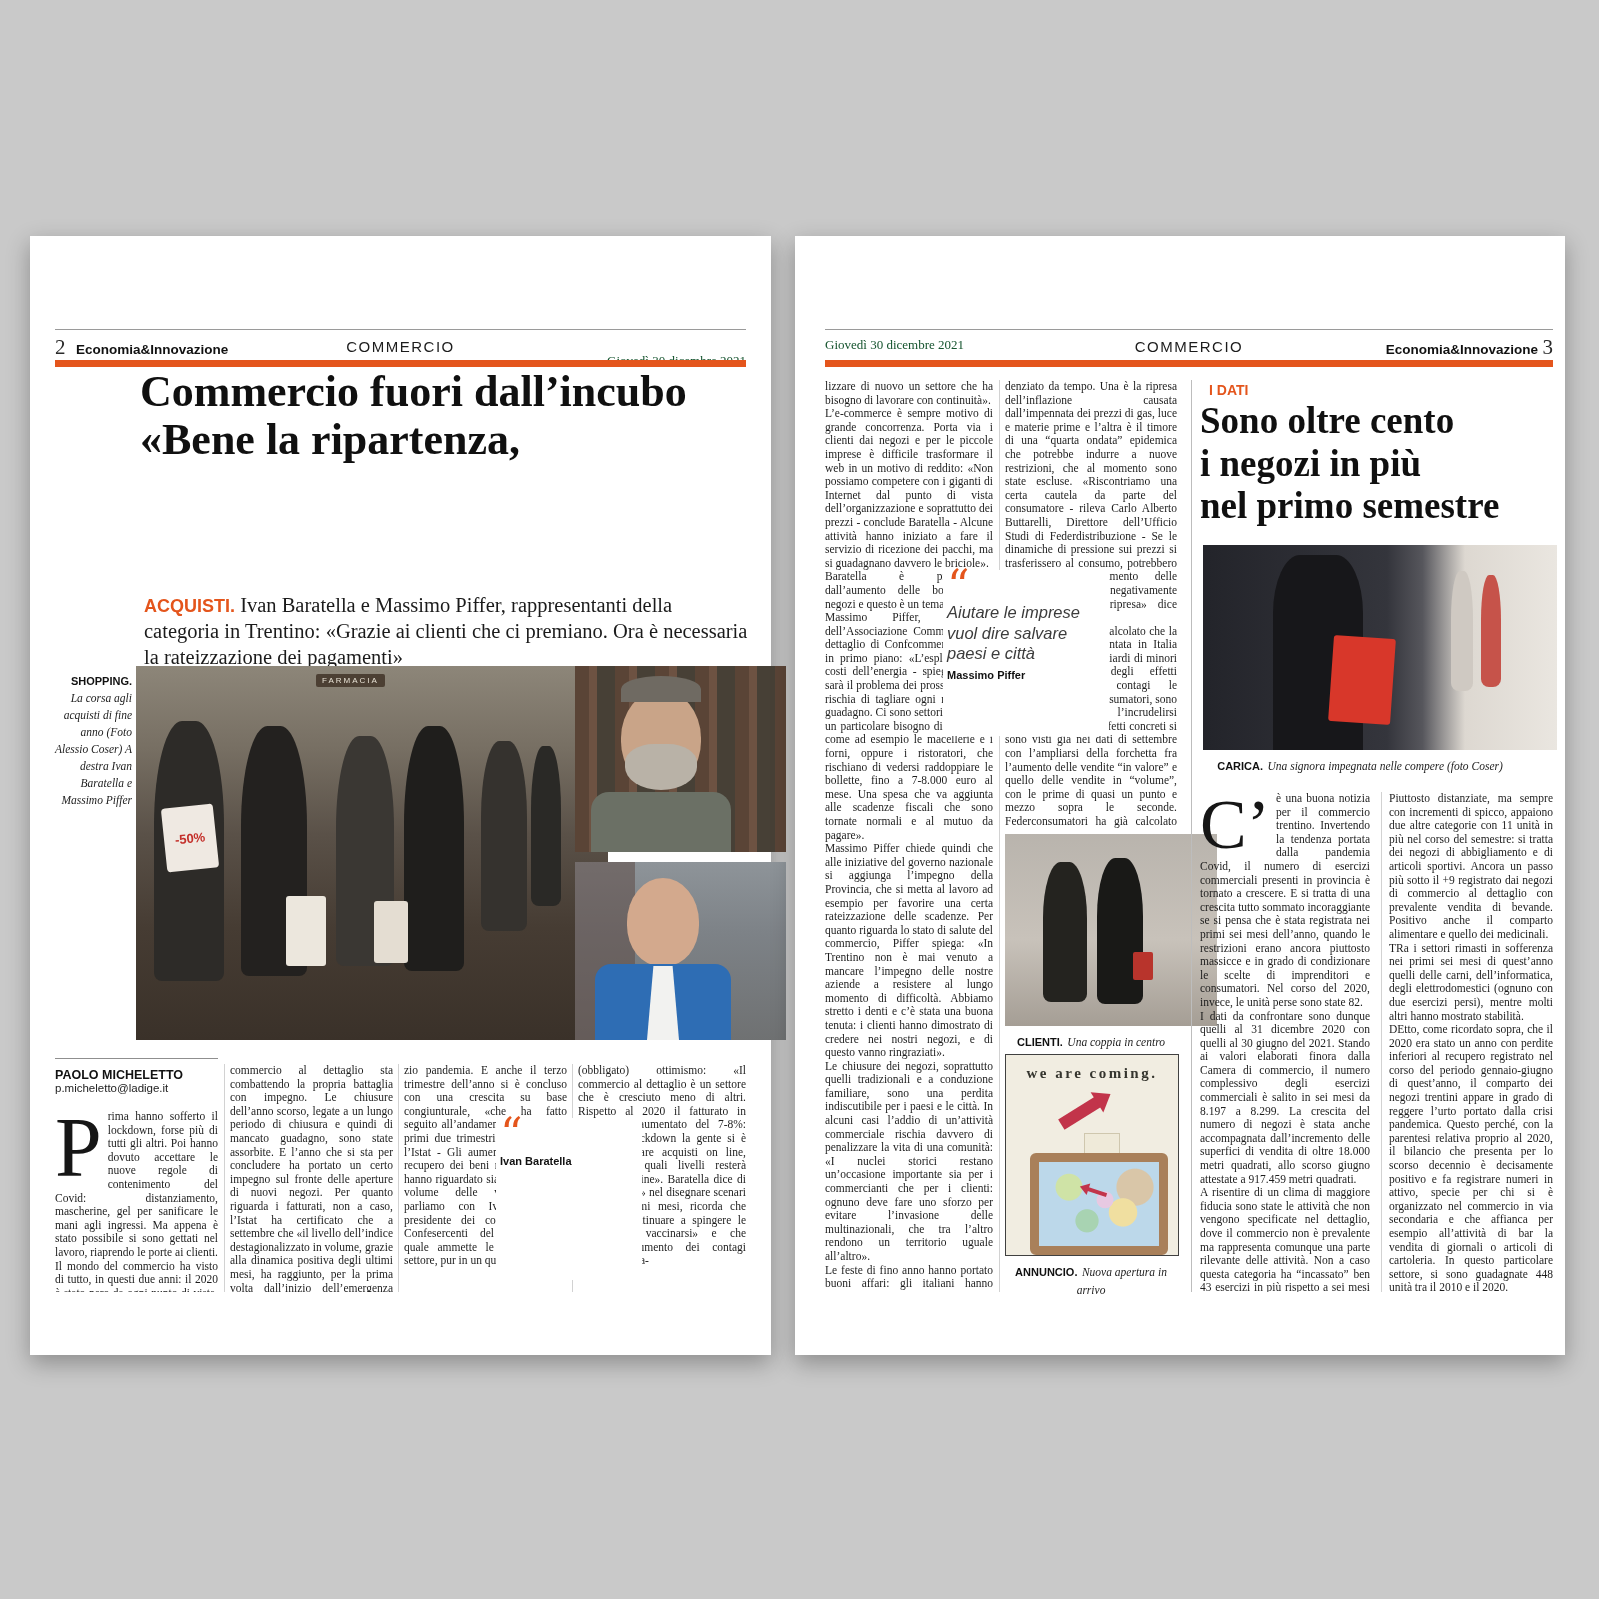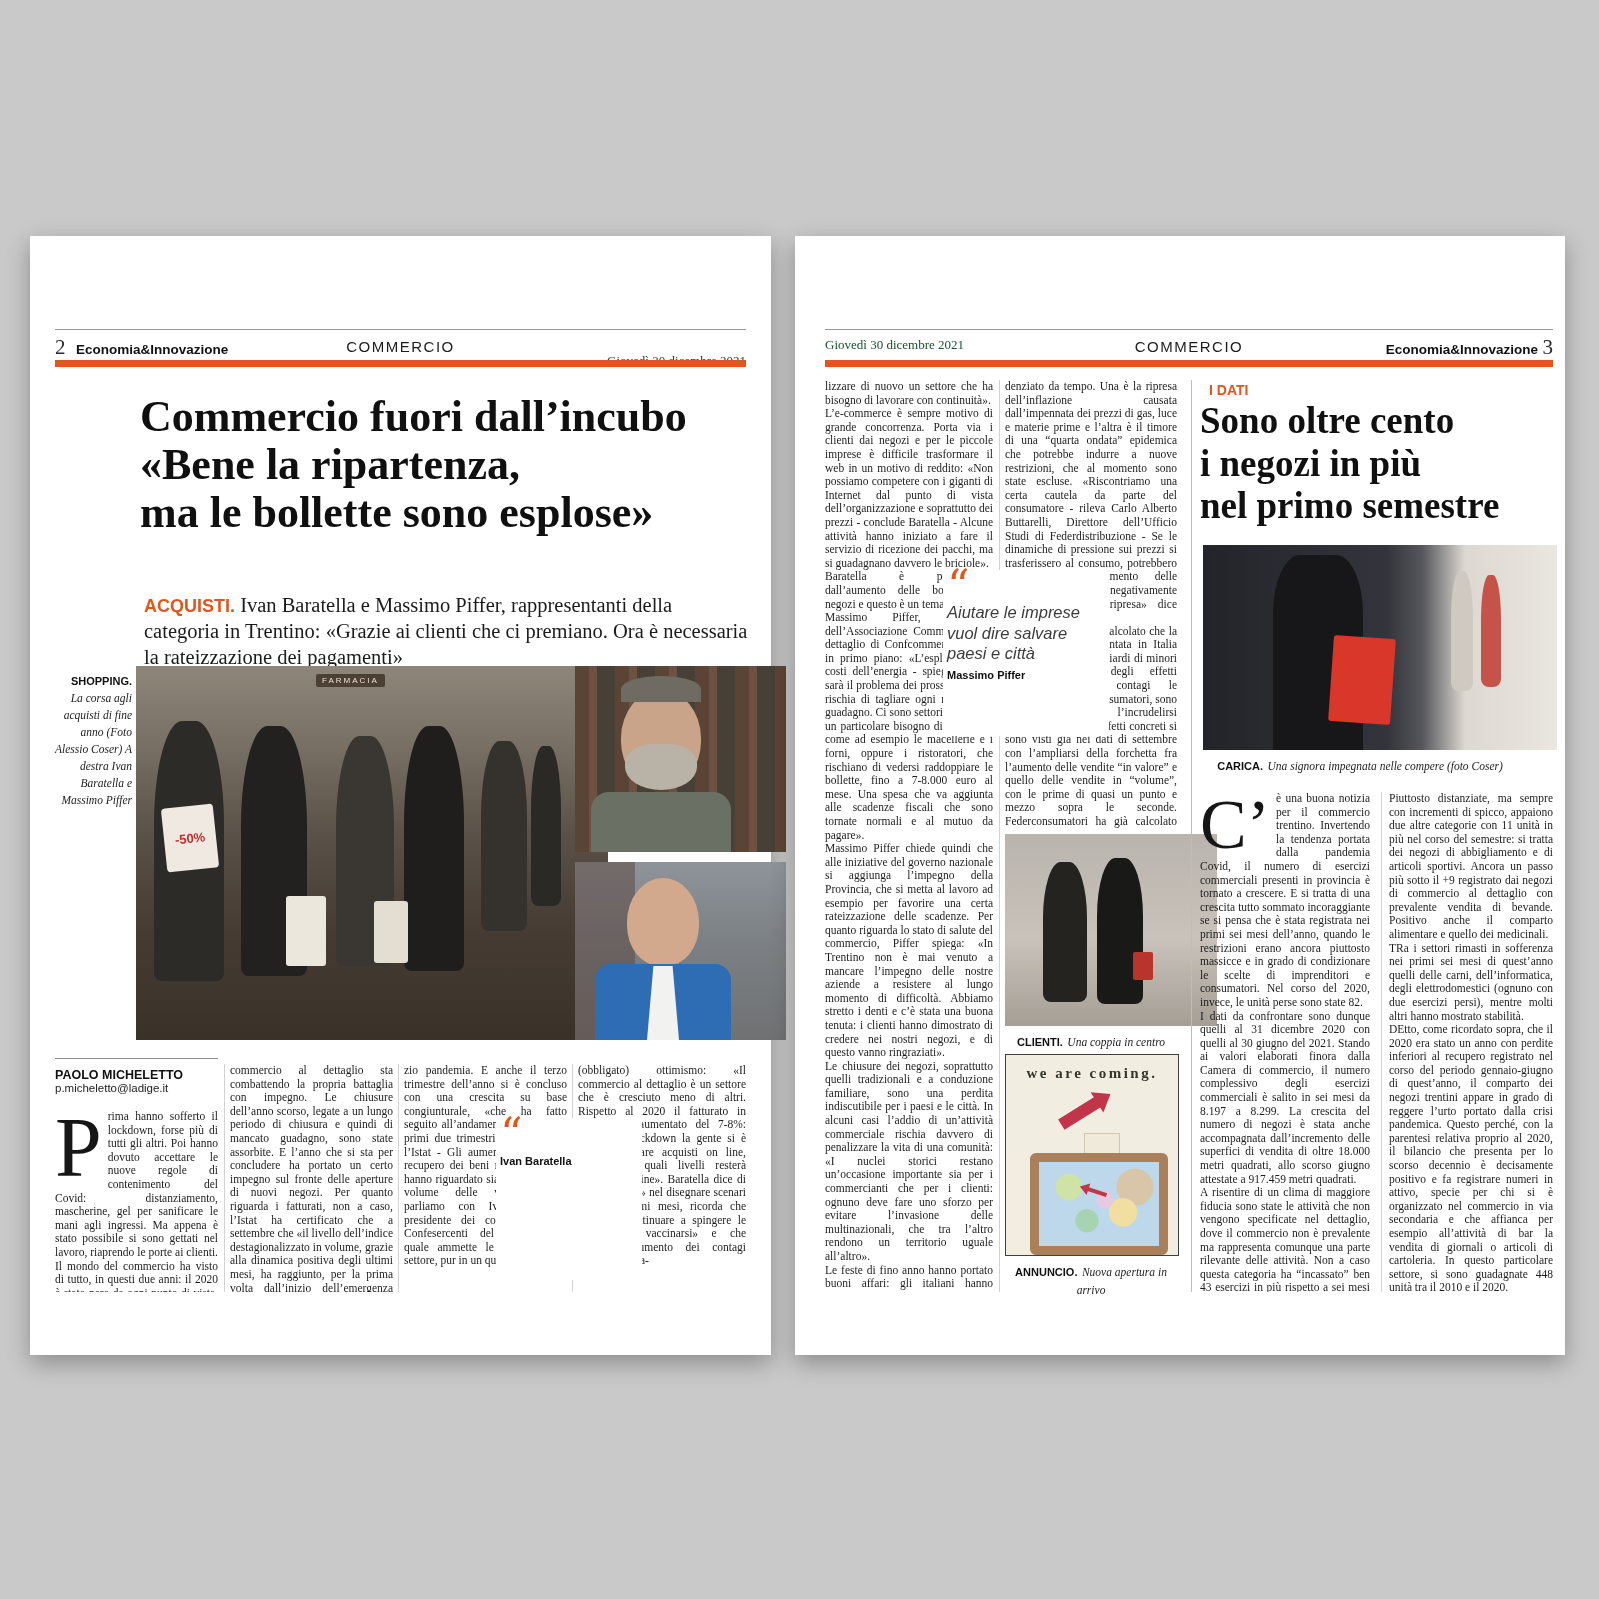--- a/index.html
+++ b/index.html
@@ -83,24 +83,23 @@
 
     <div class="thin-rule" style="left:25px;top:93px;width:691px;"></div>
     <div class="abs" style="left:25px;top:99px;width:691px;height:22px;">
       <span class="pgnum">2</span>
       <span class="brand" style="margin-left:6px;">Economia&amp;Innovazione</span>
       <span class="section abs" style="left:0;right:0;top:3px;text-align:center;">COMMERCIO</span>
       <span class="hdate abs" style="right:0;top:4px;">Giovedì 30 dicembre 2021</span>
     </div>
     <div class="orange-bar" style="left:25px;top:124px;width:691px;"></div>
 
-    <div class="hl hl-p2 abs" style="left:110px;top:157px;width:610px;">
+    <div class="hl hl-p2 abs" style="left:110px;top:132px;width:610px;">
       <div>Commercio fuori dall’incubo</div>
       <div>«Bene la ripartenza,</div>
-      <div>ma le bollette sono esplose»</div>
     </div>
 
     <p class="standfirst abs" style="left:110px;top:352px;width:605px;margin:4px;"><span class="kicker">ACQUISTI.</span><span> Ivan Baratella e Massimo Piffer, rappresentanti della categoria in Trentino: «Grazie ai clienti che ci premiano. Ora è necessaria la rateizzazione dei pagamenti»</span></p>
 
     <div class="abs cap-right" style="left:24px;top:436px;width:78px;">
       <span class="cap-label">SHOPPING.</span><br>
       <span class="cap-text">La corsa agli acquisti di fine anno (Foto Alessio Coser) A destra Ivan Baratella e Massimo Piffer</span>
     </div>
 
     <div class="photo ph-street" style="left:106px;top:430px;width:432px;height:374px;">

